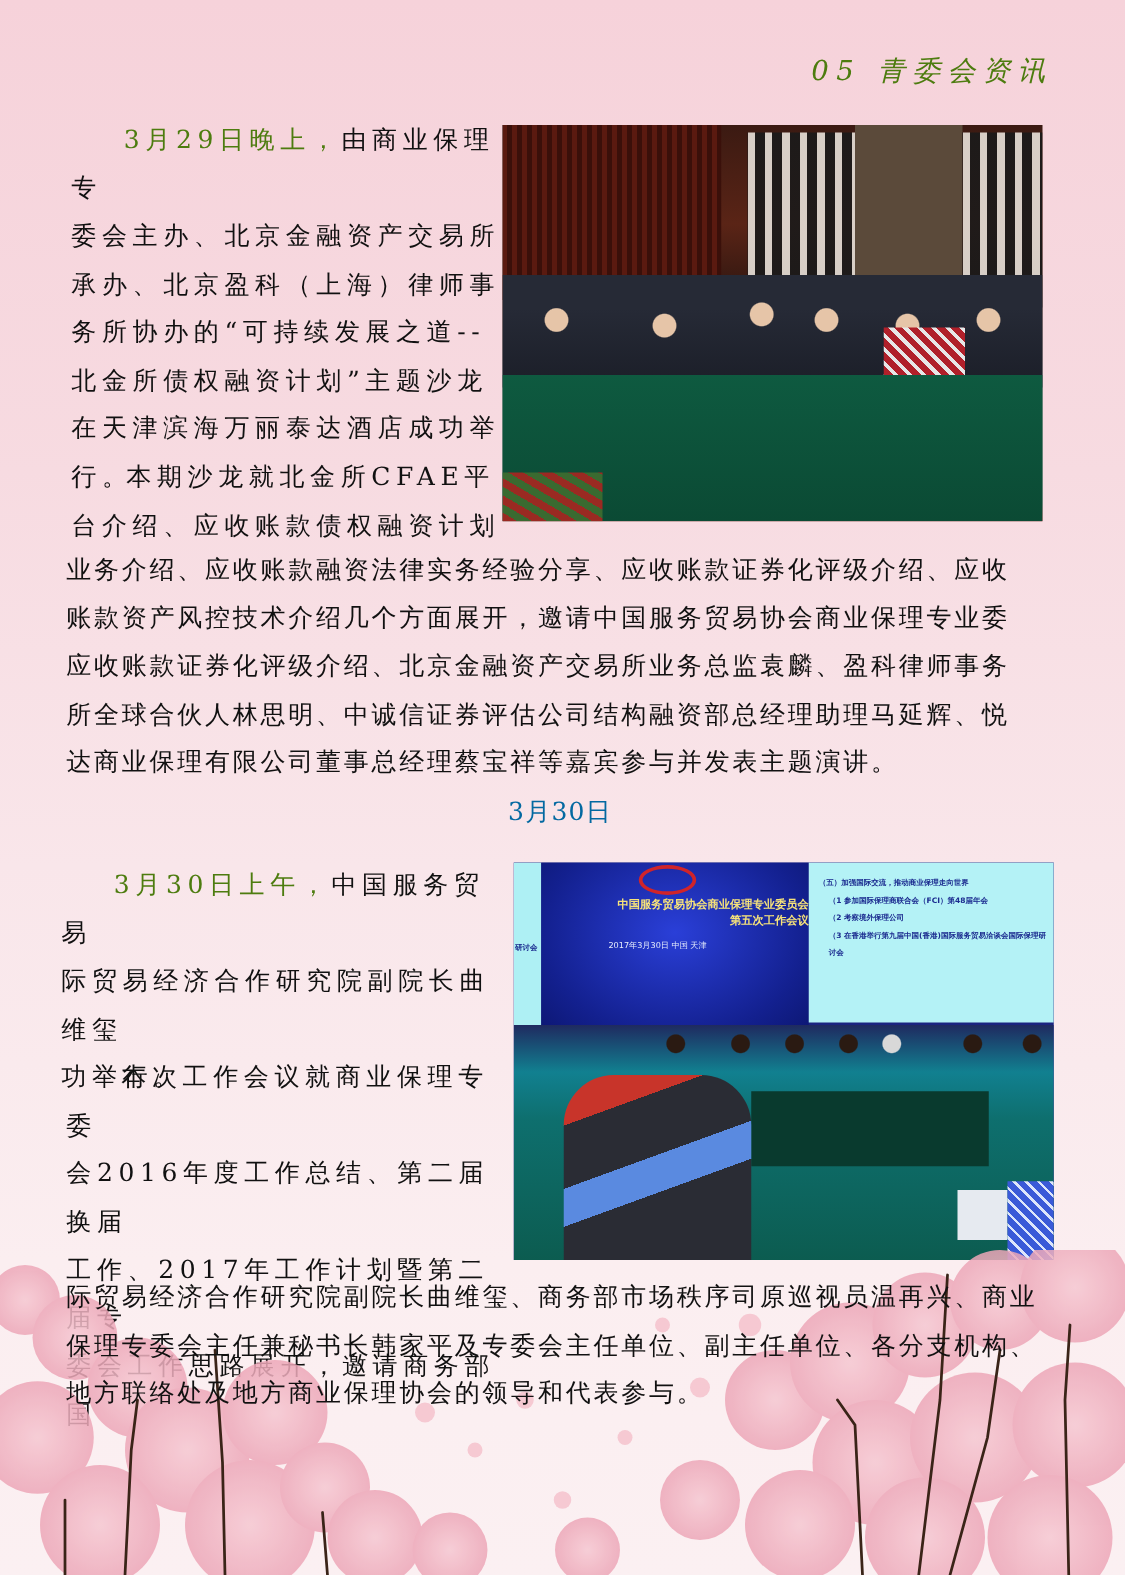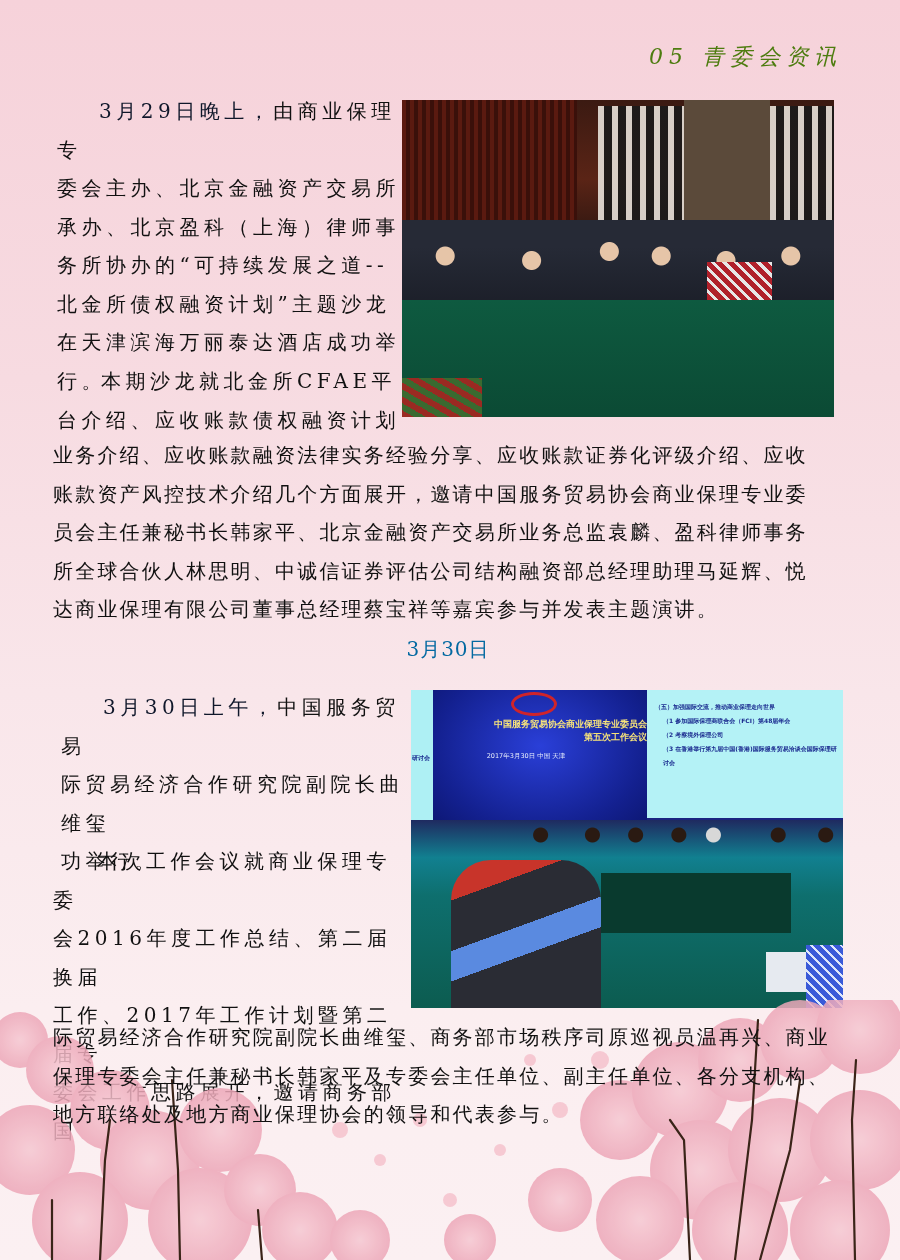--- a/index.html
+++ b/index.html
@@ -11,21 +11,21 @@
   }
   .page-header {
     position: absolute; right: 58px; top: 42px;
     font-family: "DejaVu Serif", serif; font-size: 22px; letter-spacing: 6px;
     color: #4d7c0f; font-style: italic;
   }
   .para {
     position: absolute; font-size: 20px; line-height: 38.5px; letter-spacing: 4.5px;
     margin: 0;
   }
-  .hl-red { color: #0f172a; }
+  .hl-red { color: #4d7c0f; }
   .wide { letter-spacing: 2.2px; font-size: 20px; }
   .date-heading {
     position: absolute; left: 0; width: 896px; top: 636px; text-align: center;
     font-size: 20px; color: #0369a1; letter-spacing: 1px;
   }
   .photo {
     position: absolute; overflow: hidden;
   }
   
   #photo1 { left: 402px; top: 100px; width: 432px; height: 317px;
@@ -101,39 +101,39 @@
 </div>
 
 <div class="para" style="left:57px; top:362px; width:345px;">
   <div style="text-indent:44px;">本期沙龙就北金所CFAE平</div>
   <div>台介绍、应收账款债权融资计划</div>
 </div>
 
 <div class="para wide" style="left:53px; top:436px; width:800px; white-space:nowrap;">
   <div>业务介绍、应收账款融资法律实务经验分享、应收账款证券化评级介绍、应收</div>
   <div>账款资产风控技术介绍几个方面展开，邀请中国服务贸易协会商业保理专业委</div>
-  <div>员会主任兼秘书长韩家平、北京金融资产交易所业务总监袁麟、盈科律师事务</div>
+  <div>应收账款证券化评级介绍、北京金融资产交易所业务总监袁麟、盈科律师事务</div>
   <div>所全球合伙人林思明、中诚信证券评估公司结构融资部总经理助理马延辉、悦</div>
   <div>达商业保理有限公司董事总经理蔡宝祥等嘉宾参与并发表主题演讲。</div>
 </div>
 
 <div class="photo" id="photo1">
   <div class="curtain"></div>
   <div class="pattern"></div>
   <div class="wall"></div>
   <div class="pattern2"></div>
   <div class="people"></div>
   <div class="plaid"></div>
   <div class="table"></div>
   <div class="carpet"></div>
 </div>
 
 <div class="date-heading">3月30日</div>
 
-<div class="para" style="left:61px; top:688px; width:350px;">
+<div class="para" style="left:49px; top:688px; width:350px;">
   <div style="text-indent:42px;"><span class="hl-red">3月30日上午，</span><span>中国服务贸易</span></div>
   <div>际贸易经济合作研究院副院长曲维玺</div>
   <div>功举行。</div>
 </div>
 
 <div class="para" style="left:53px; top:842px; width:355px;">
   <div style="text-indent:44px;">本次工作会议就商业保理专委</div>
   <div>会2016年度工作总结、第二届换届</div>
   <div>工作、2017年工作计划暨第二届专</div>
   <div>委会工作思路展开，邀请商务部国</div>

